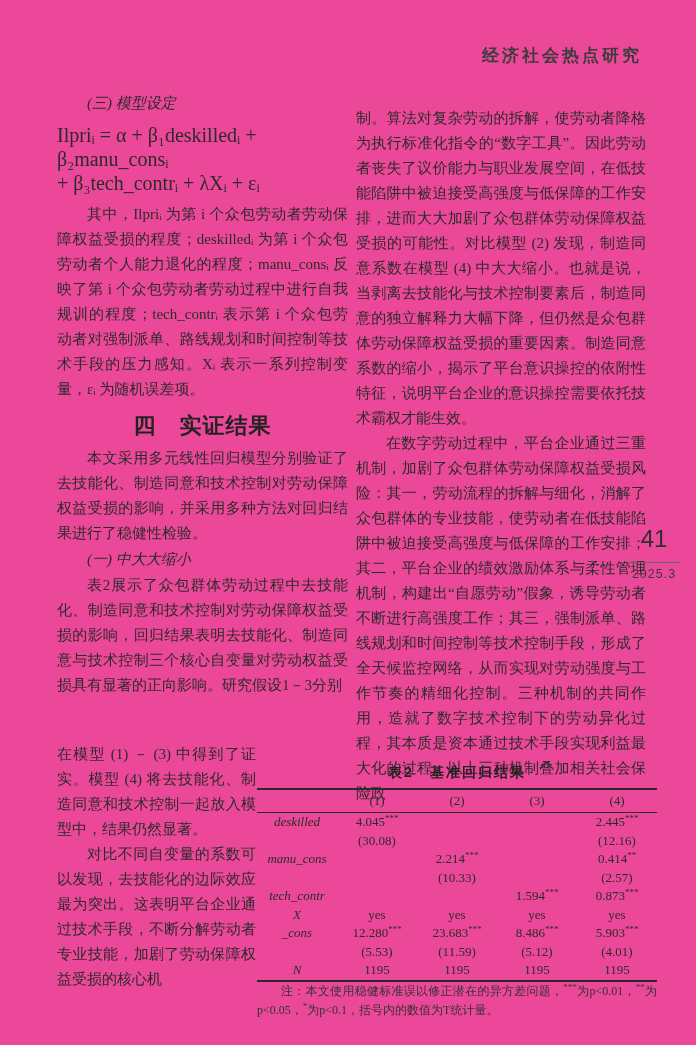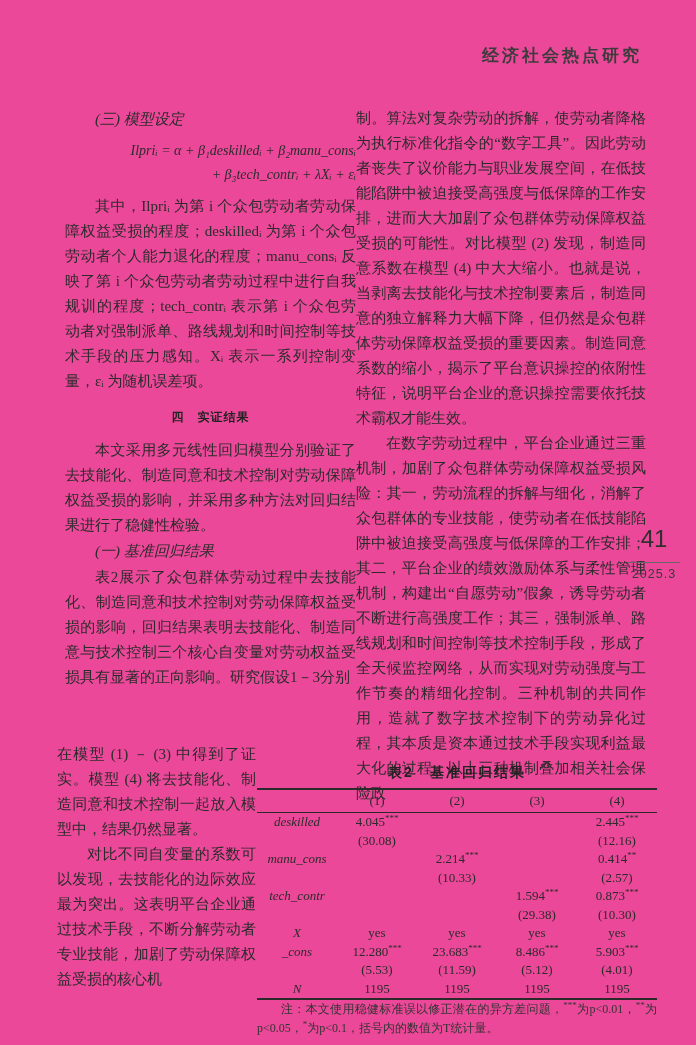--- a/index.html
+++ b/index.html
@@ -8,32 +8,32 @@
     background:#ec4899; overflow:hidden;
     font-family:"Liberation Serif", serif; color:#2b2b2b;
   }
   
   .journal-header {
     position:absolute; top:44px; right:54px;
     font-family:"Liberation Sans", sans-serif;
     font-weight:bold; font-size:17px; letter-spacing:3px; color:#3c3c3c;
   }
   
-  .col-left-a { position:absolute; left:57px; top:106px; width:291px;margin-left:8px; }
+  .col-left-a { position:absolute; left:57px; top:90px; width:291px; }
   .col-left-b { position:absolute; left:57px; top:742px; width:199px; }
   .col-right  { position:absolute; left:356px; top:106px; width:290px; }
   p { margin:0; text-align:justify; font-size:15px; line-height:25px; }
   .indent { text-indent:2em; }
   .subhead { font-style:italic; font-size:15px; text-indent:2em; line-height:25px; margin:1px 0; }
   .section-head {
-    text-align:center; font-weight:bold; font-size:12px;
+    text-align:center; font-weight:bold; font-size:22px;
     font-family:"Liberation Sans", sans-serif; letter-spacing:1px;
     margin:11px 0 8px 0; line-height:25px; color:#222;
   }
-  .formula { text-align:right; font-style:italic; font-size:14px; line-height:24px; margin:7px 0; }
+  .formula { text-align:left; font-size:20px; line-height:24px; margin:7px 0; }
   
   .page-num-block { position:absolute; left:626px; top:522px; width:56px; text-align:center;
     font-family:"Liberation Sans", sans-serif; }
   .page-num { font-size:24px; color:#2f2f2f; line-height:34px; }
   .page-num-rule { border:none; border-top:1.5px solid #666; margin:6px 2px 4px 2px; }
   .issue { font-size:12.5px; color:#3a3a3a; letter-spacing:1px;text-align:center; }
   
   .table-block { position:absolute; left:257px; top:764px; width:400px; }
   .table-title {
     text-align:center; font-weight:bold; font-size:14px;
@@ -59,21 +59,21 @@
 
   <div class="col-left-a">
     <p class="subhead">(三) 模型设定</p>
     <div class="formula">
       <div>Ilpriᵢ = α + β₁deskilledᵢ +  β₂manu_consᵢ</div>
       <div>+ β₃tech_contrᵢ + λXᵢ + εᵢ</div>
     </div>
     <p class="indent">其中，Ilpriᵢ 为第 i 个众包劳动者劳动保障权益受损的程度；deskilledᵢ 为第 i 个众包劳动者个人能力退化的程度；manu_consᵢ 反映了第 i 个众包劳动者劳动过程中进行自我规训的程度；tech_contrᵢ 表示第 i 个众包劳动者对强制派单、路线规划和时间控制等技术手段的压力感知。Xᵢ 表示一系列控制变量，εᵢ 为随机误差项。</p>
     <div class="section-head">四　实证结果</div>
     <p class="indent">本文采用多元线性回归模型分别验证了去技能化、制造同意和技术控制对劳动保障权益受损的影响，并采用多种方法对回归结果进行了稳健性检验。</p>
-    <p class="subhead">(一) 基准回归结果</p>
+    <p class="subhead">(一) 中大大缩小</p>
     <p class="indent">表2展示了众包群体劳动过程中去技能化、制造同意和技术控制对劳动保障权益受损的影响，回归结果表明去技能化、制造同意与技术控制三个核心自变量对劳动权益受损具有显著的正向影响。研究假设1－3分别</p>
   </div>
 
   <div class="col-left-b">
     <p>在模型 (1) － (3) 中得到了证实。模型 (4) 将去技能化、制造同意和技术控制一起放入模型中，结果仍然显著。</p>
     <p class="indent">对比不同自变量的系数可以发现，去技能化的边际效应最为突出。这表明平台企业通过技术手段，不断分解劳动者专业技能，加剧了劳动保障权益受损的核心机</p>
   </div>
 
   <div class="col-right">
     <p>制。算法对复杂劳动的拆解，使劳动者降格为执行标准化指令的“数字工具”。因此劳动者丧失了议价能力与职业发展空间，在低技能陷阱中被迫接受高强度与低保障的工作安排，进而大大加剧了众包群体劳动保障权益受损的可能性。对比模型 (2) 发现，制造同意系数在模型 (4) 中大大缩小。也就是说，当剥离去技能化与技术控制要素后，制造同意的独立解释力大幅下降，但仍然是众包群体劳动保障权益受损的重要因素。制造同意系数的缩小，揭示了平台意识操控的依附性特征，说明平台企业的意识操控需要依托技术霸权才能生效。</p>
@@ -126,27 +126,20 @@
             <div class="cell">(2.57)</div>
           </div>
           <div class="tbl-row">
             <div class="cell lbl">tech_contr</div>
             <div class="cell"></div>
             <div class="cell"></div>
             <div class="cell">1.594<sup>***</sup></div>
             <div class="cell">0.873<sup>***</sup></div>
           </div>
           <div class="tbl-row">
-            <div class="cell lbl"></div>
-            <div class="cell"></div>
-            <div class="cell"></div>
-            <div class="cell">(29.38)</div>
-            <div class="cell">(10.30)</div>
-          </div>
-          <div class="tbl-row">
             <div class="cell lbl">X</div>
             <div class="cell">yes</div>
             <div class="cell">yes</div>
             <div class="cell">yes</div>
             <div class="cell">yes</div>
           </div>
           <div class="tbl-row">
             <div class="cell lbl">_cons</div>
             <div class="cell">12.280<sup>***</sup></div>
             <div class="cell">23.683<sup>***</sup></div>

